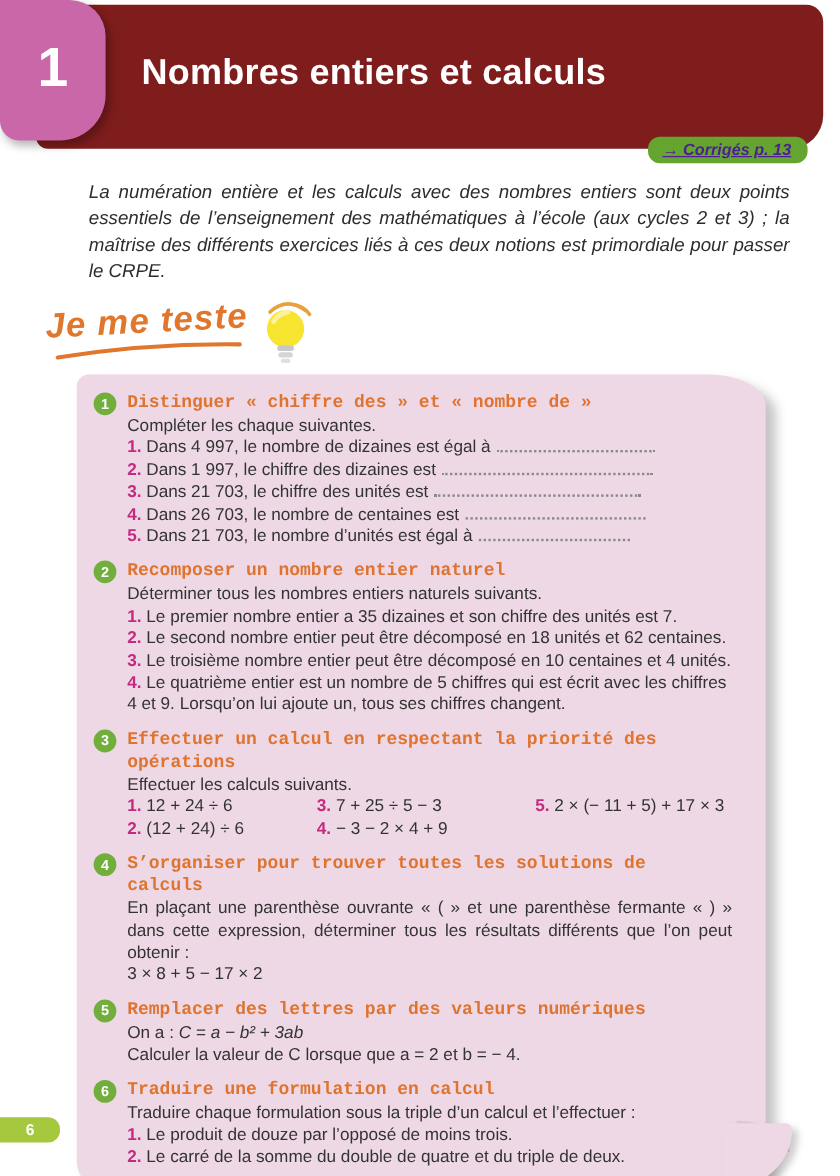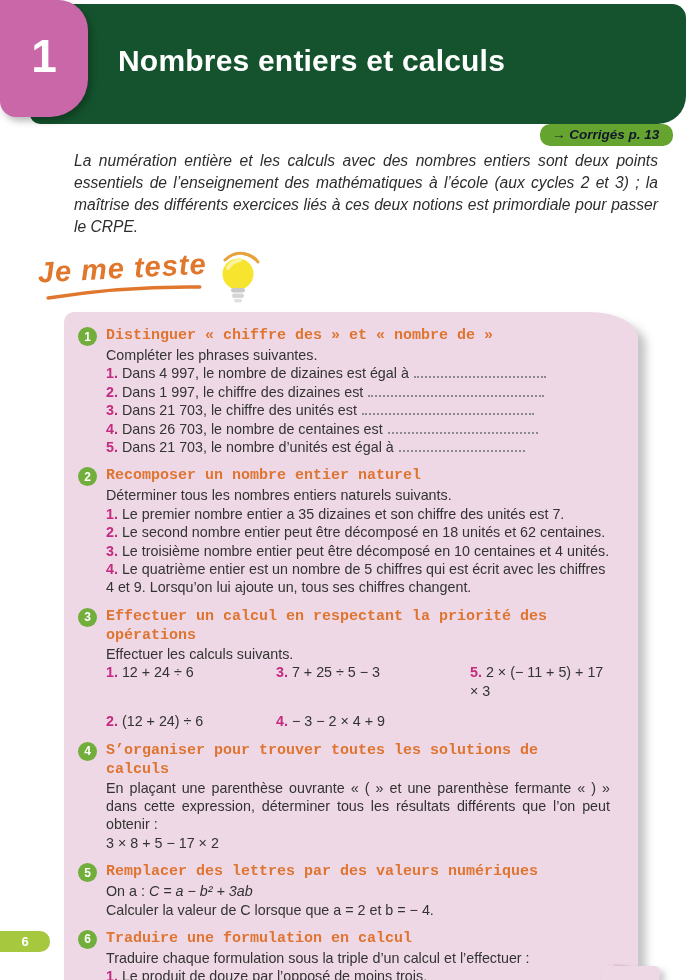--- a/index.html
+++ b/index.html
@@ -1,31 +1,31 @@
 <!DOCTYPE html>
 <html lang="fr"><head>
 <meta charset="utf-8">
 <style>
   html,body{margin:0;padding:0;background:#fff;}
   .page{position:relative;width:700px;height:980px;overflow:hidden;background:#ffffff;
         font-family:"Liberation Sans","DejaVu Sans",sans-serif;color:#333;}
 
   
   .banner{position:absolute;left:30px;top:4px;width:656px;height:120px;
-          background:#14532d;border-radius:8px 14px 28px 10px;z-index:1;}
+          background:#7f1d1d;border-radius:8px 14px 28px 10px;z-index:1;}
   .banner h1{margin:0;position:absolute;left:88px;top:50%;transform:translateY(-58%);
              color:#fff;font-size:30px;font-weight:bold;letter-spacing:.2px;}
   .chapter-num{position:absolute;left:0;top:0;width:88px;height:117px;background:#C967A9;
                border-radius:0 30px 38px 16px;z-index:2;
                box-shadow:3px 4px 7px rgba(0,0,0,.28);
                display:flex;align-items:center;justify-content:center;}
   .chapter-num span{color:#fff;font-size:46px;font-weight:bold;margin-top:-6px;}
-  .corriges{position:absolute;left:540px;top:124px;z-index:3;background:#66A430;
-            color:#0f172a;font-style:italic;font-weight:bold;font-size:13.5px;
-            padding:3px 14px 4px 12px;border-radius:10px;white-space:nowrap;}
+  .corriges{position:absolute;left:540px;top:114px;z-index:3;background:#66A430;
+            color:#4c1d95;font-style:italic;font-weight:bold;font-size:13.5px;
+            padding:3px 14px 4px 12px;border-radius:10px;white-space:nowrap;text-decoration:underline;}
 
   
   .intro{position:absolute;left:74px;top:150px;width:584px;margin:0;
          font-style:italic;font-size:15.6px;line-height:1.42;text-align:justify;color:#2d2d2d;}
 
   
   .section-head{position:absolute;left:38px;top:252px;z-index:2;display:flex;align-items:flex-start;}
   .jeme-wrap{display:flex;flex-direction:column;align-items:center;transform:rotate(-3deg);}
   .jeme{color:#E0772D;font-size:29px;font-weight:bold;font-style:italic;letter-spacing:1px;white-space:nowrap;}
   .bulb{margin-left:8px;margin-top:-4px;}
@@ -45,21 +45,21 @@
   .ex:last-child{margin-bottom:0;}
   .ex-circle{grid-column:1;width:19px;height:19px;border-radius:50%;background:#72AE3B;
              color:#fff;font-size:12px;font-weight:bold;display:flex;align-items:center;
              justify-content:center;margin-top:1px;}
   .ex-title{grid-column:2;margin:0;font-size:15px;font-weight:bold;color:#DF7430;line-height:19px;font-family:Liberation Mono, monospace;}
   .ex-body{grid-column:2;font-size:14.3px;line-height:18.4px;color:#333;}
   .ex-body p{margin:0;}
   .inum{font-weight:bold;color:#C42A80;}
   .blank{display:inline-block;border-bottom:2px dotted #8a8a8a;height:11px;margin-left:5px;}
   .calc-grid{display:grid;grid-template-columns:158px 182px 1fr;grid-template-rows:auto auto;
-             grid-auto-flow:column;gap:12px;}
+             grid-auto-flow:column;}
   .just{text-align:justify;}
   .formula{font-style:italic;}
 
   
   .page-tab{position:absolute;left:0;top:931px;width:50px;height:21px;background:#A5C83E;
             border-radius:0 10px 10px 0;color:#fff;font-size:13px;font-weight:bold;
             display:flex;align-items:center;justify-content:center;}
 </style>
 </head>
 <body>
@@ -95,21 +95,21 @@
   </div>
 
   <section class="panel">
     <div class="curl-shade"></div>
     <div class="curl"></div>
 
     <div class="ex">
       <span class="ex-circle">1</span>
       <h2 class="ex-title">Distinguer « chiffre des » et « nombre de »</h2>
       <div class="ex-body">
-        <p>Compléter les phrases suivantes.</p>
+        <p>Compléter les chaque suivantes.</p>
         <p><span class="inum">1.</span> <span>Dans 4 997, le nombre de dizaines est égal à</span><span class="blank" style="width:132px"></span></p>
         <p><span class="inum">2.</span> <span>Dans 1 997, le chiffre des dizaines est</span><span class="blank" style="width:176px"></span></p>
         <p><span class="inum">3.</span> <span>Dans 21 703, le chiffre des unités est</span><span class="blank" style="width:172px"></span></p>
         <p><span class="inum">4.</span> <span>Dans 26 703, le nombre de centaines est</span><span class="blank" style="width:150px"></span></p>
         <p><span class="inum">5.</span> <span>Dans 21 703, le nombre d’unités est égal à</span><span class="blank" style="width:126px"></span></p>
       </div>
     </div>
 
     <div class="ex">
       <span class="ex-circle">2</span>

